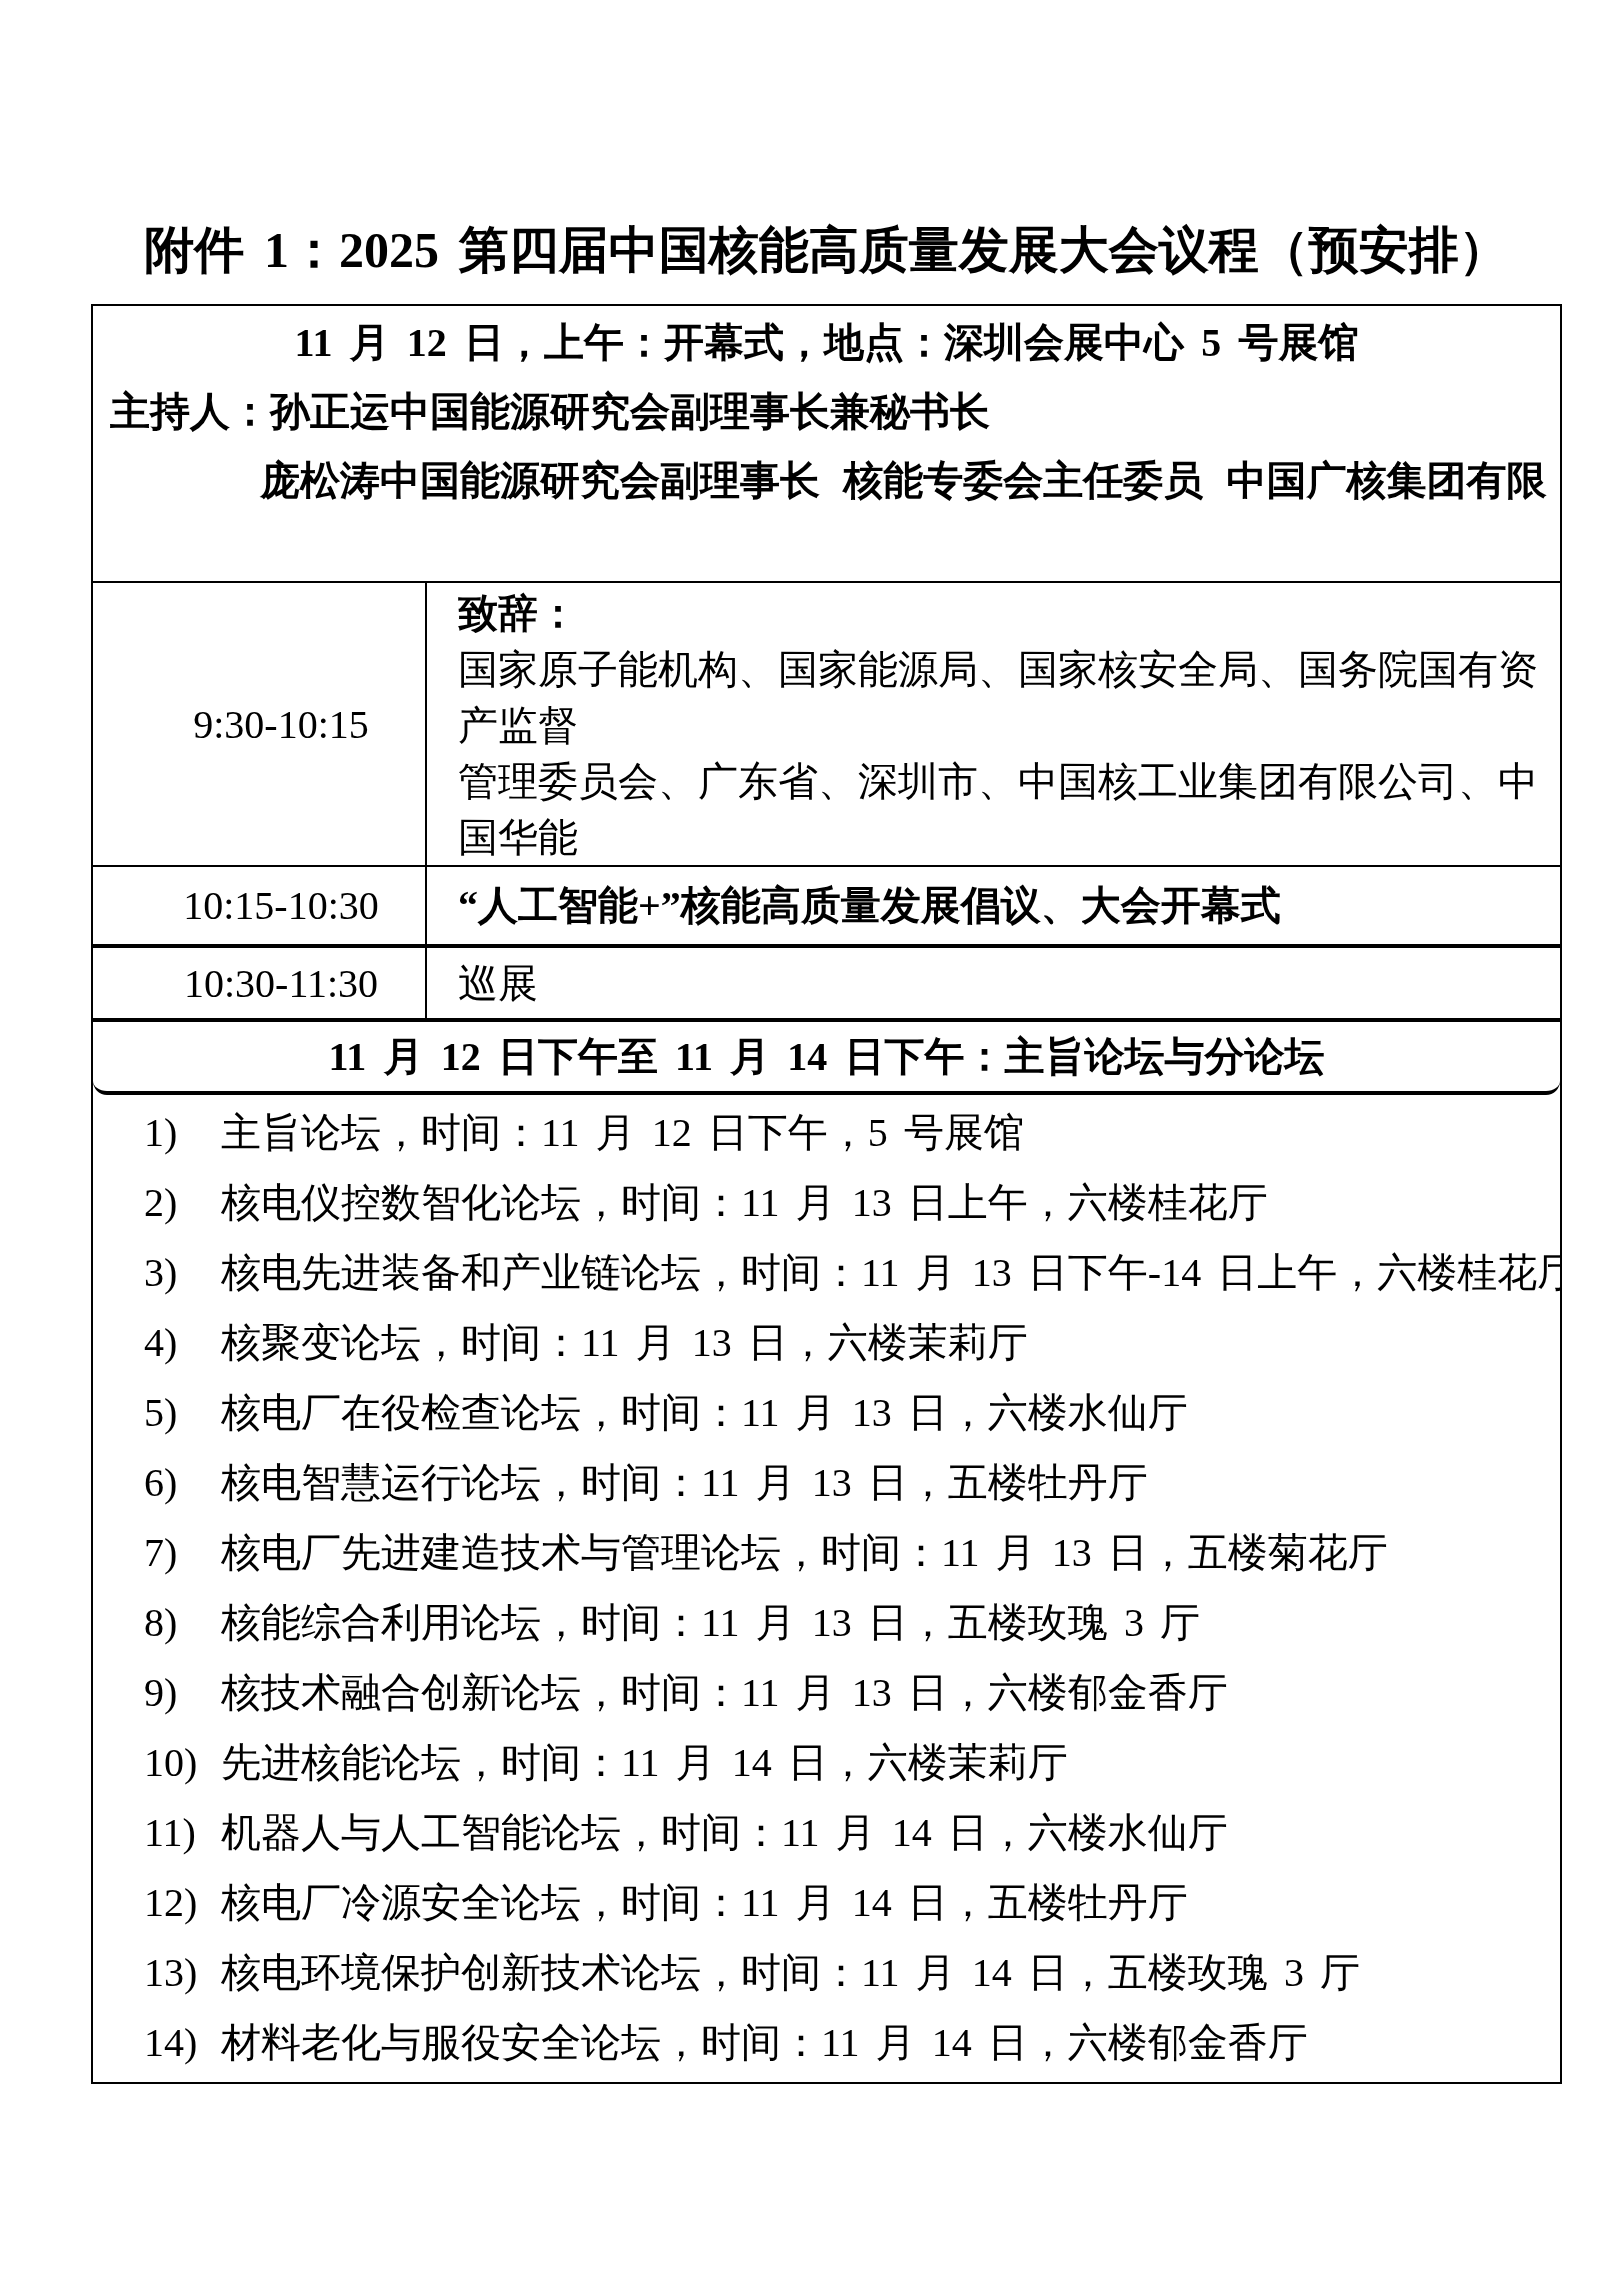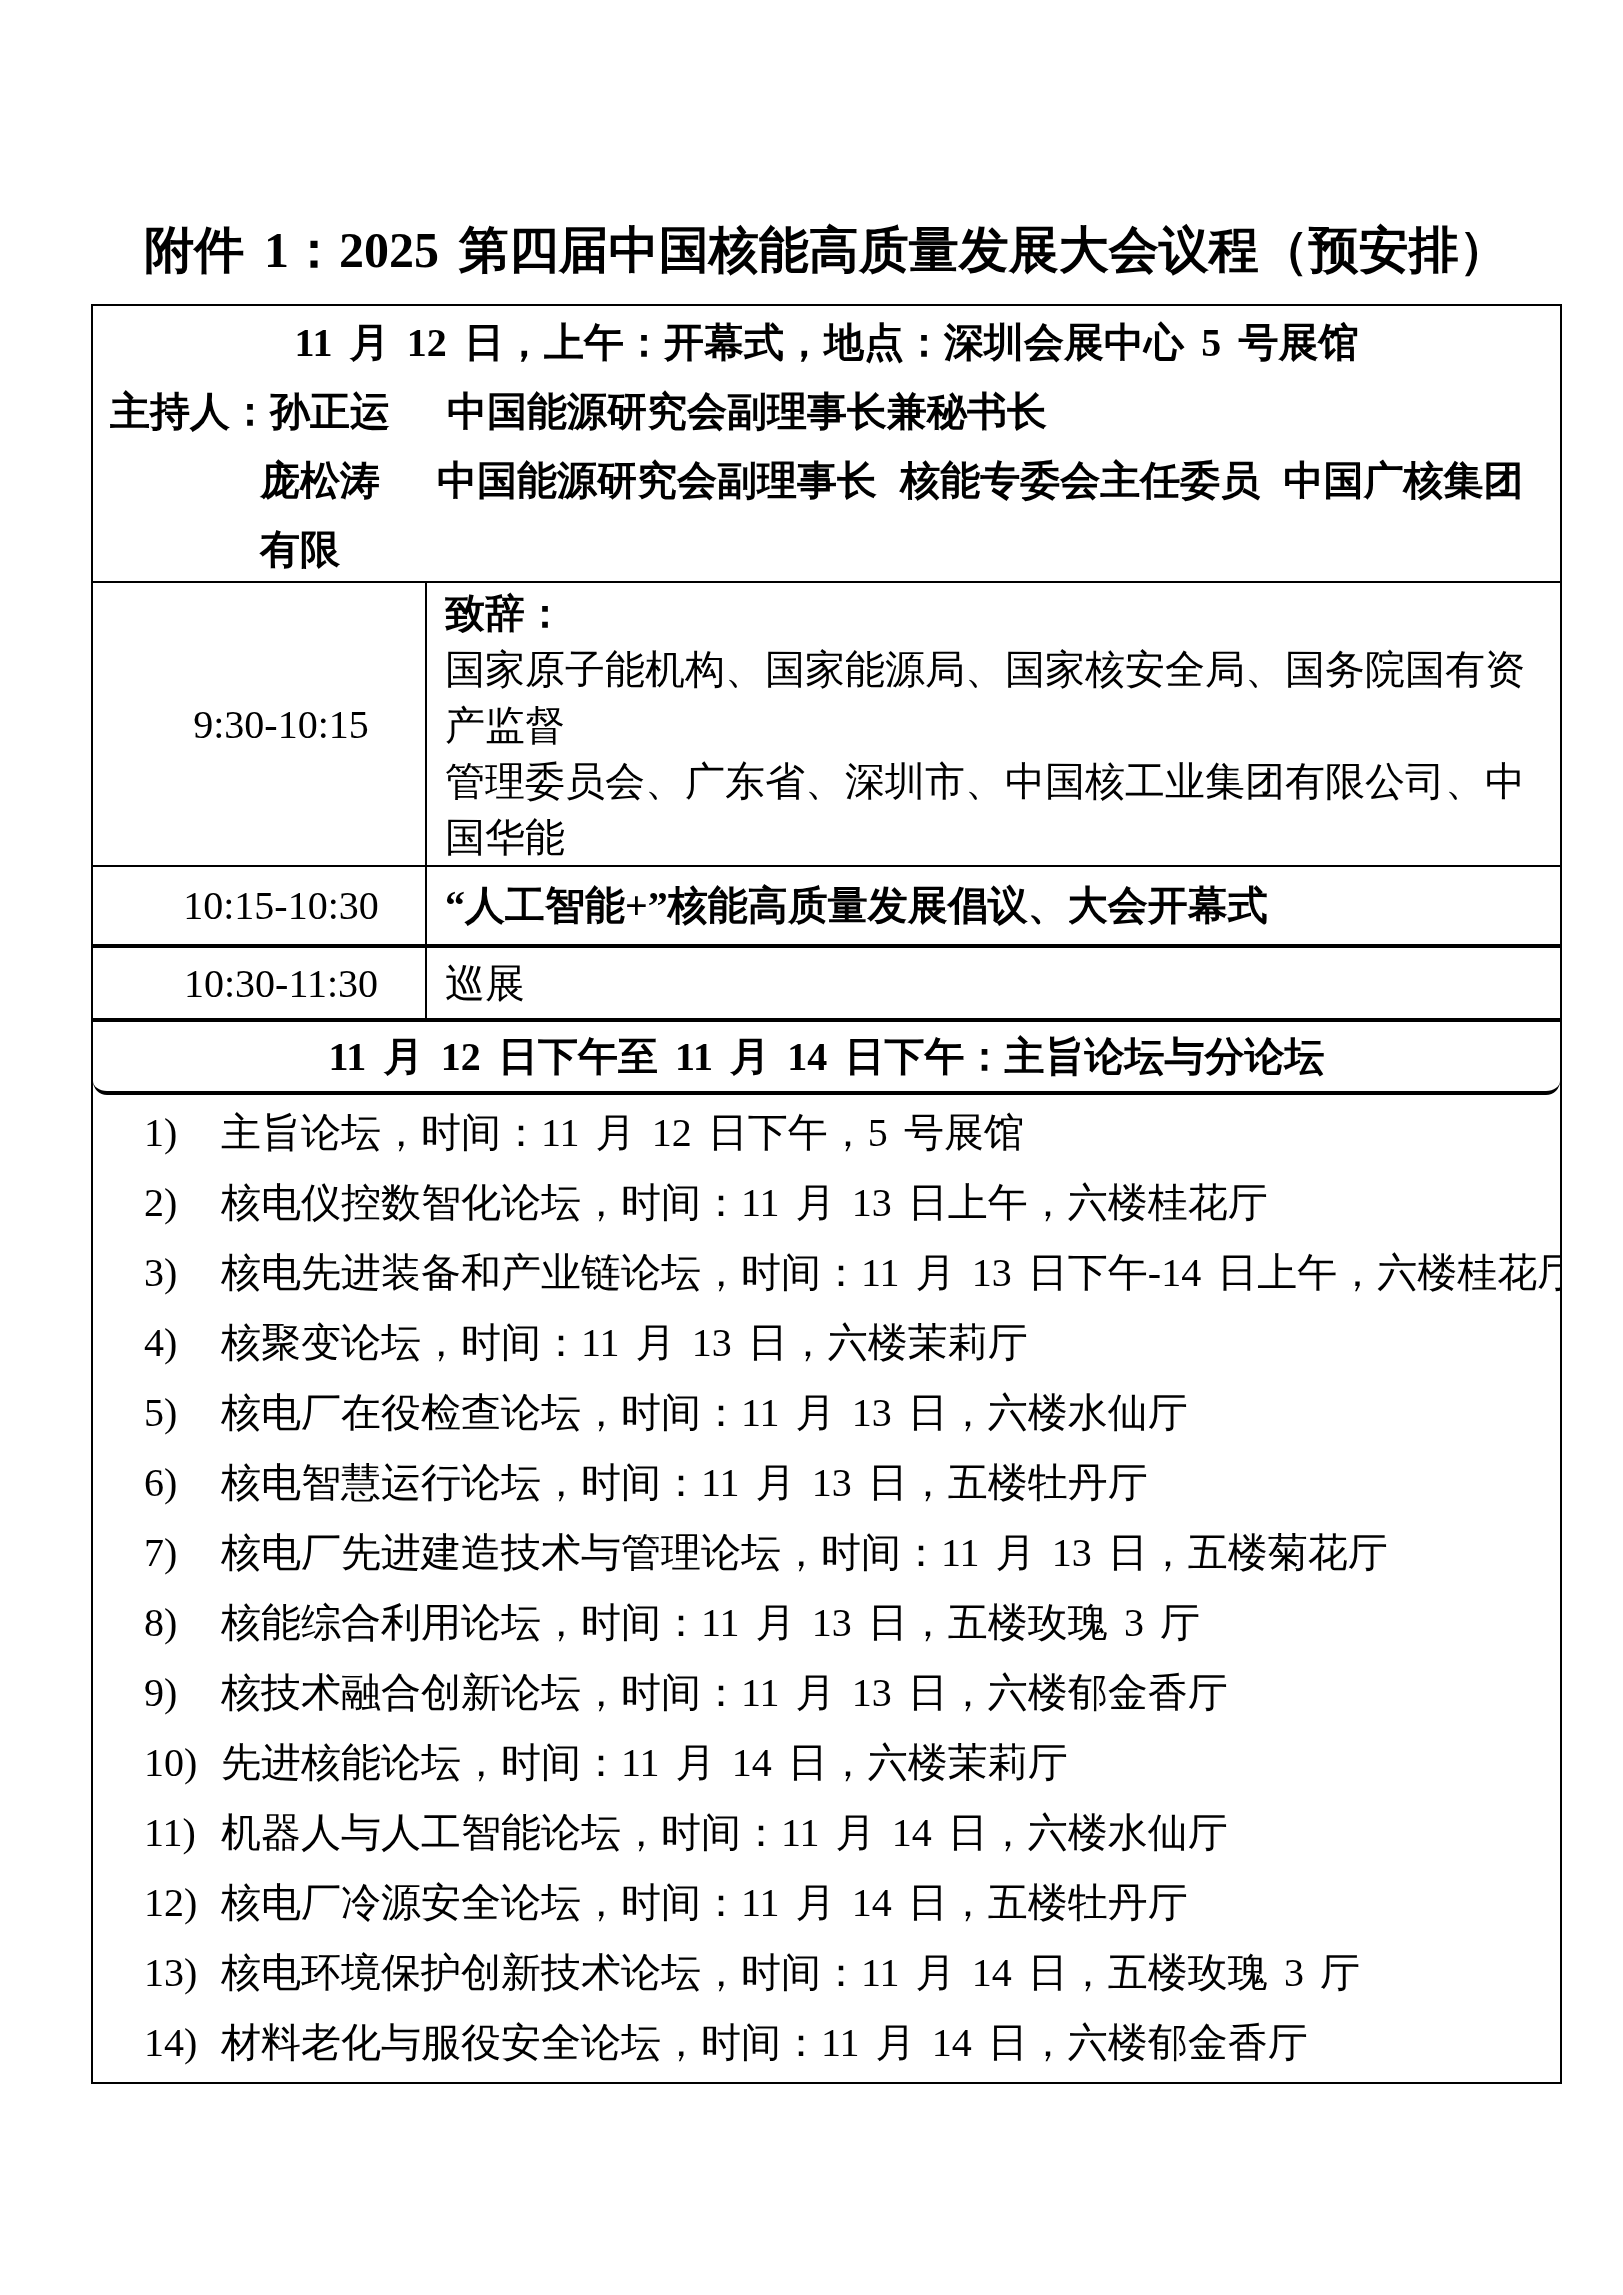--- a/index.html
+++ b/index.html
@@ -21,31 +21,31 @@
   }
   .row { border-bottom: 2.6px solid #000; overflow: hidden; }
   .row:last-child { border-bottom: none; }
 
   
   .opening { height: 277px; font-weight: 700; padding-top: 1.5px; }
   .opening .line { line-height: 69px; }
   .opening-header { text-align: center; word-spacing: 7.2px; }
   .hosts-line1 { padding-left: 17px; }
   .hosts-line2, .hosts-line3 { padding-left: 167px; }
-  .host-name { margin-right: 57px; }
+  .host-name { }
   .host-title { word-spacing: 13.3px; }
 
   
   .split { display: flex; align-items: stretch; }
   .time-cell {
     flex: 0 0 290px; width: 290px;
     border-right: 2.6px solid #000;
     display: flex; align-items: center; justify-content: center; margin-left: 44px;
   }
-  .content-cell { flex: 1 1 auto; padding: 0 15.3px 0 18px; }
+  .content-cell { flex: 1 1 auto; padding: 0 15.3px 0 18px; margin-left: 13px; }
 
   .greeting { height: 284px; }
   .greeting .content-cell { padding-top: 3.1px; }
   .greeting-label { font-weight: 700; line-height: 56px; }
   .greeting-text { line-height: 56px; white-space: pre-line; }
 
   .proposal { height: 81px; border-bottom-width: 4.6px; }
   .proposal .content-cell { display: flex; align-items: center; font-weight: 700; border-radius: 15px; }
 
   .tour { height: 74px; border-bottom-width: 4.6px; }

